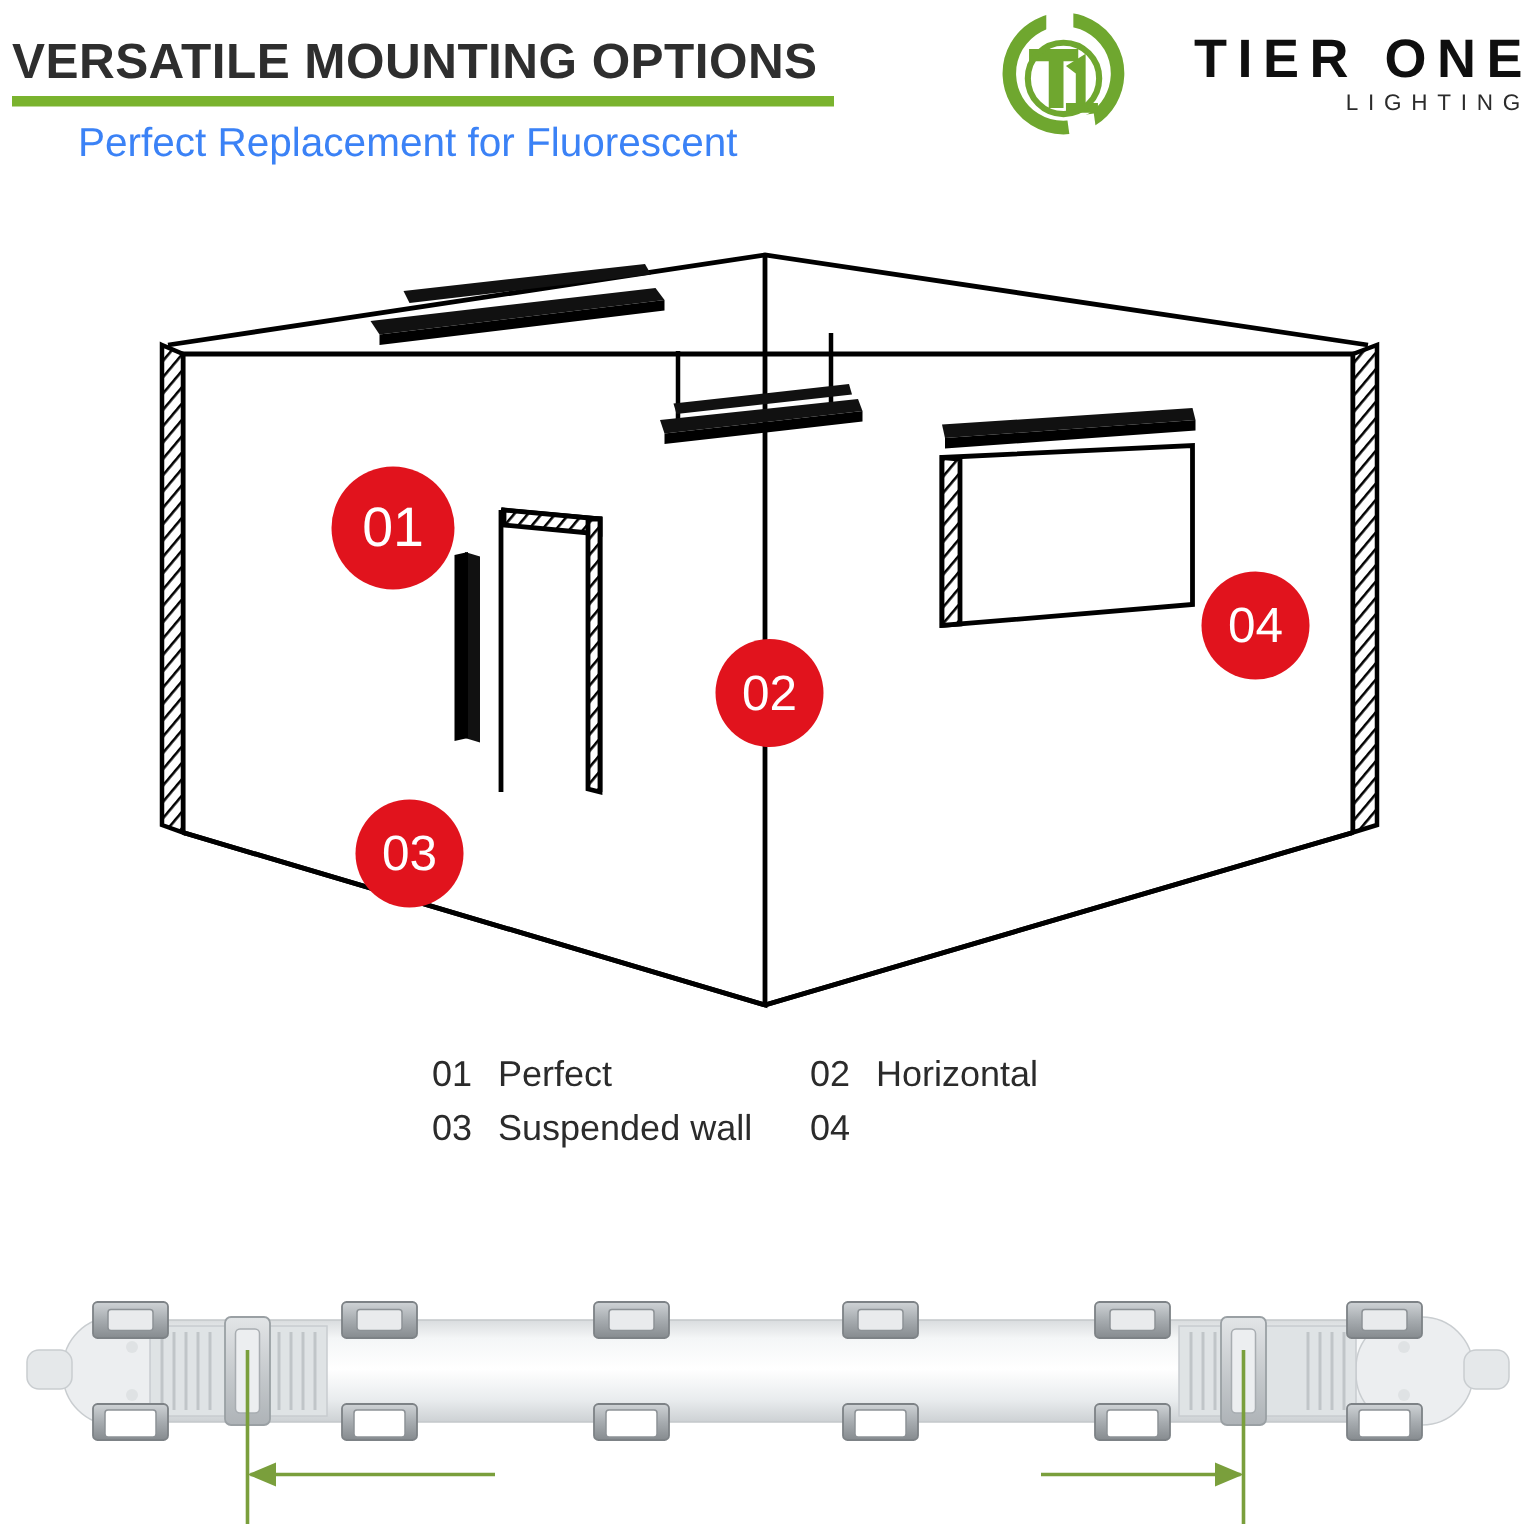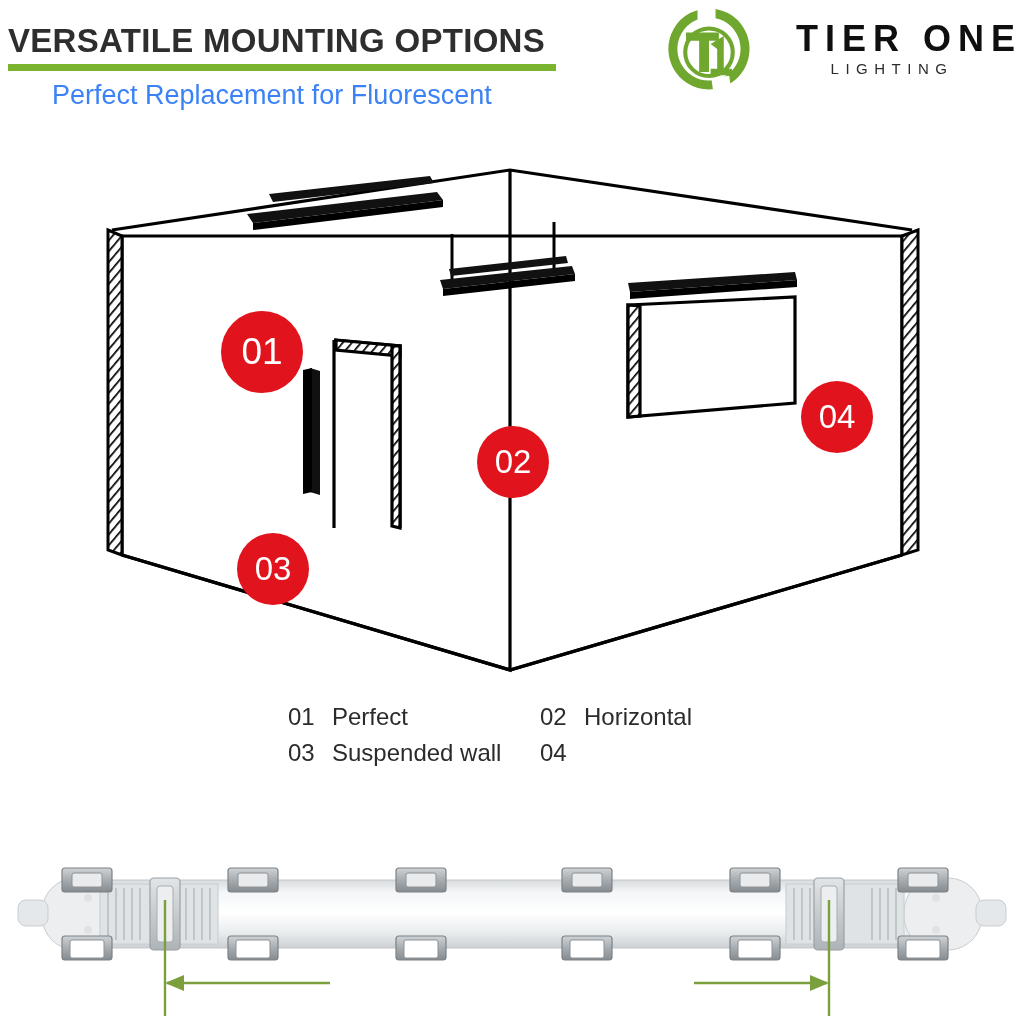--- a/index.html
+++ b/index.html
@@ -63,21 +63,21 @@
     font-weight: bold;
     letter-spacing: 7px;
     color: #0f0f0f;
     white-space: nowrap;
     margin-left: 36px;
   }
   #logo-sub {
     position: absolute;
     left: 96px; top: 52px;
     width: 256px;
-    text-align: center;
+    text-align: right;
     font-size: 15px;
     font-weight: 400;
     letter-spacing: 6.5px;
     color: #2b2b2b;
     white-space: nowrap;
   }
 
   
   #room-diagram {
     position: absolute;

